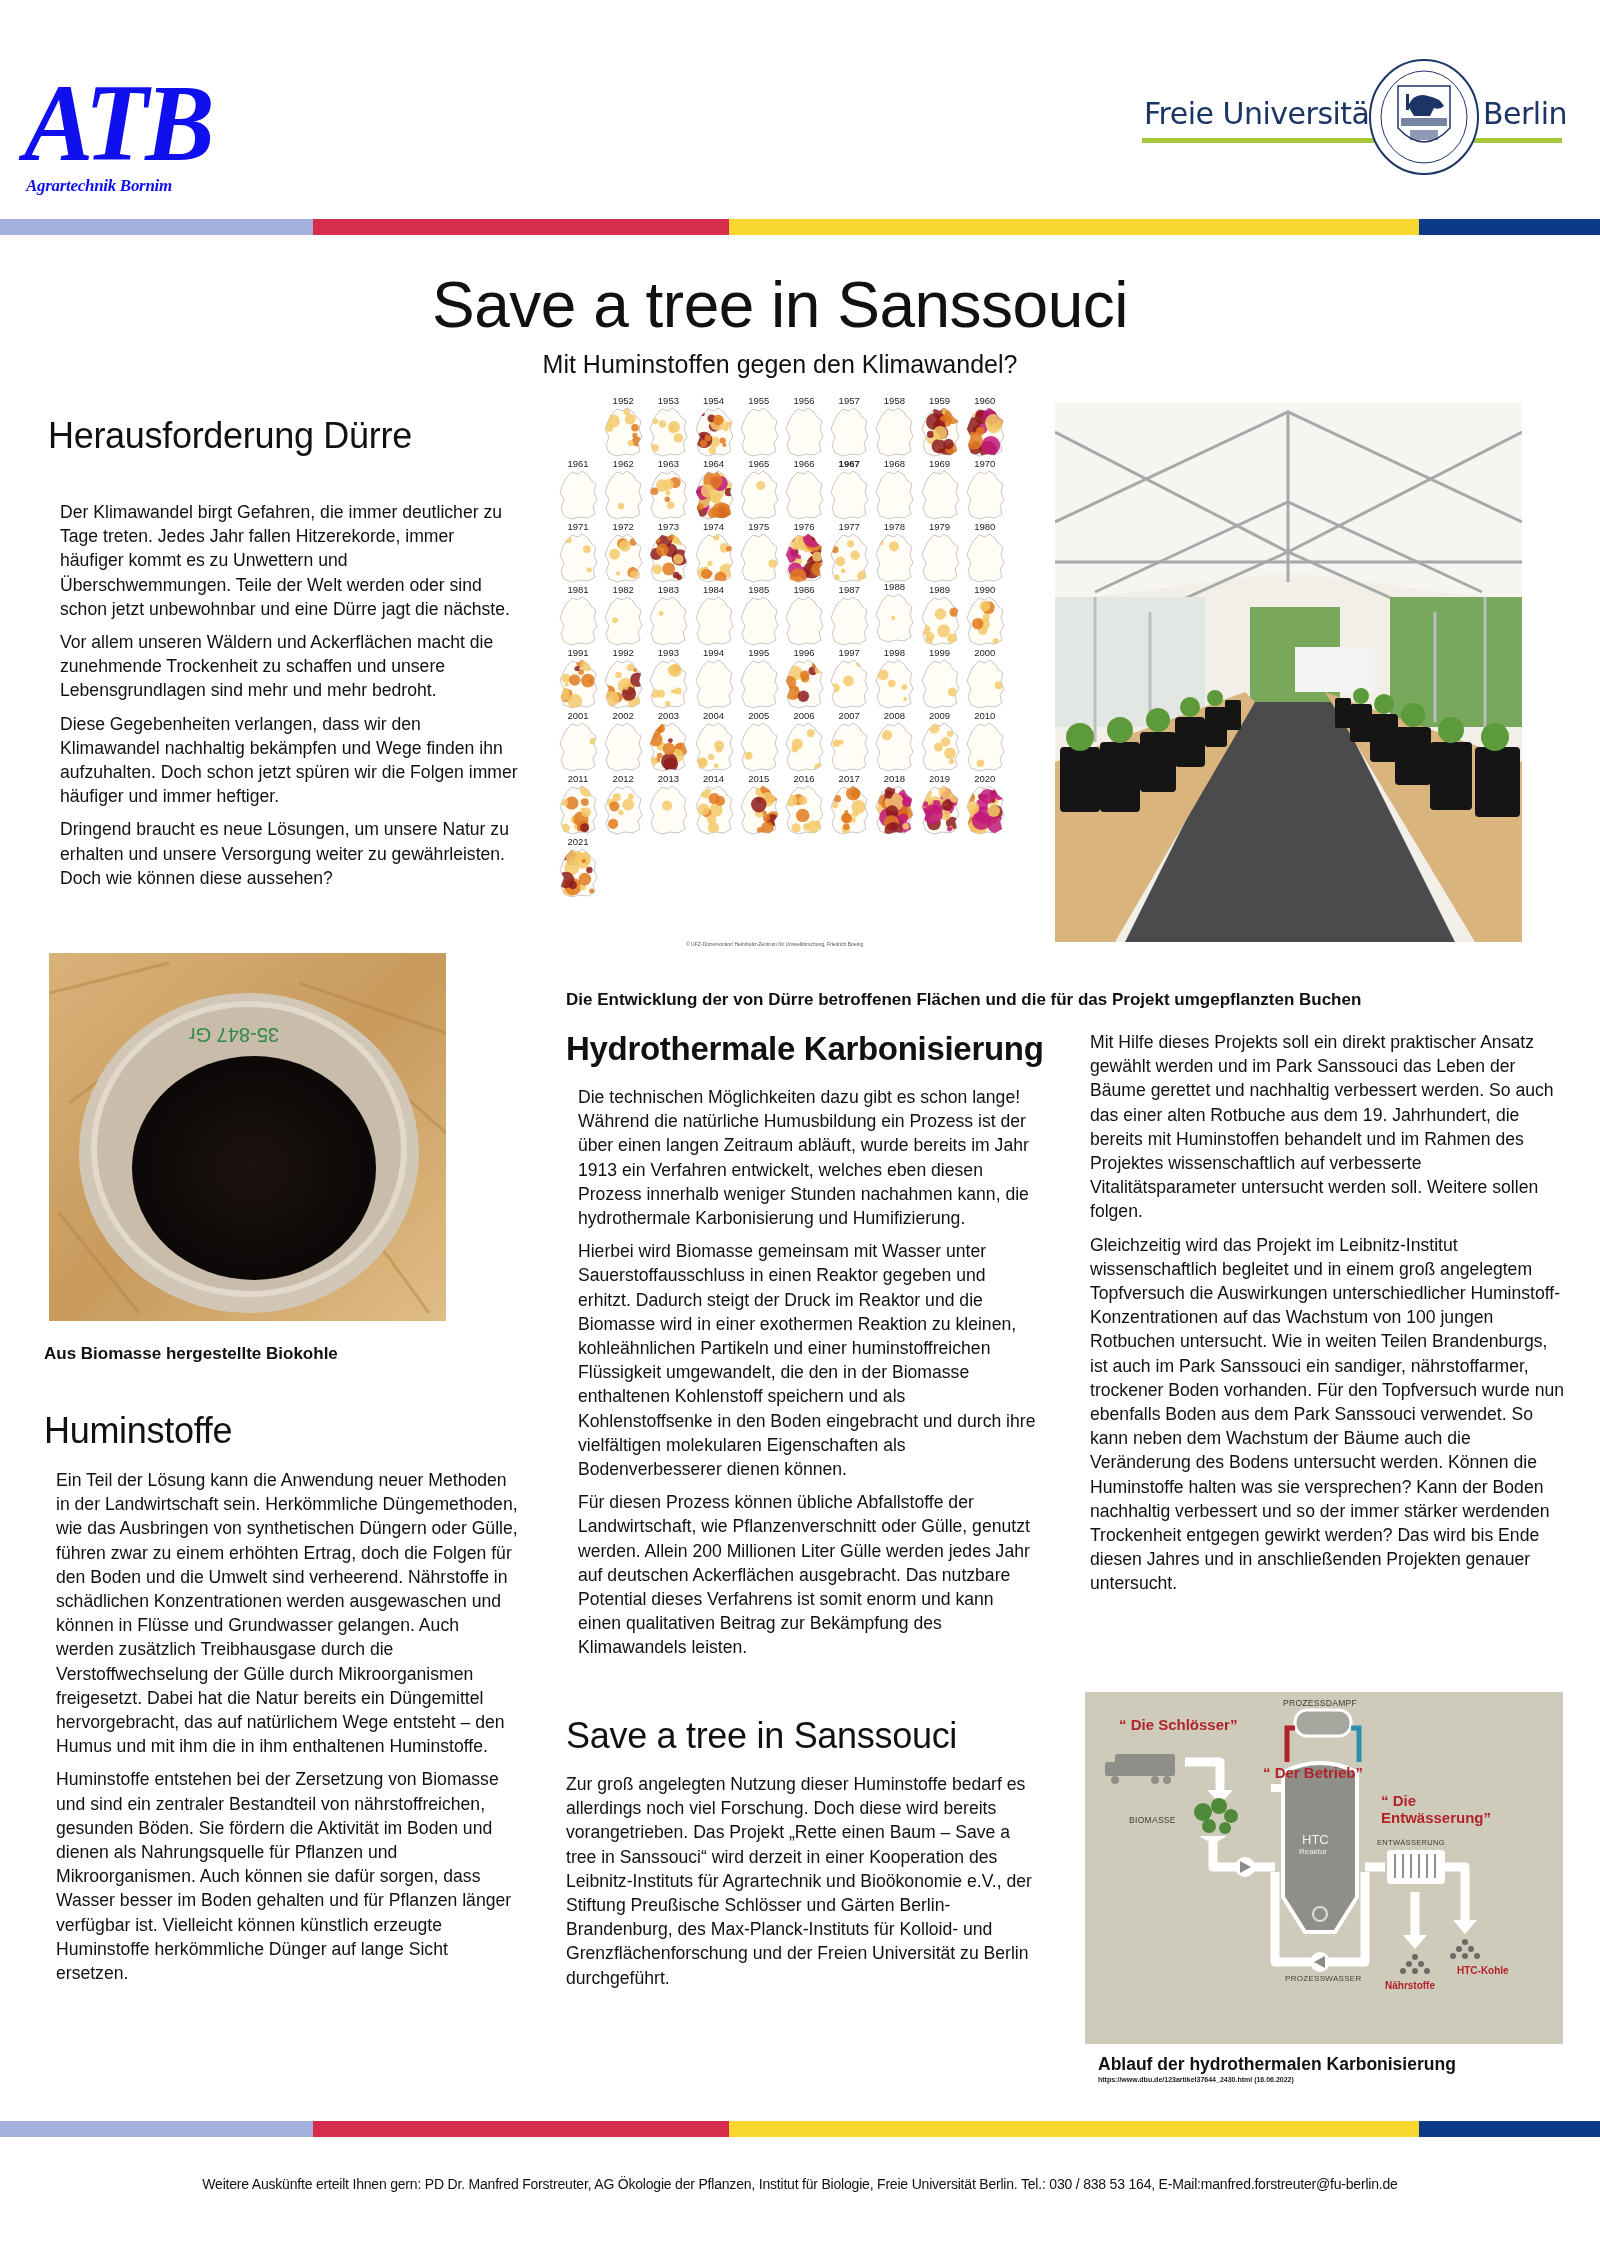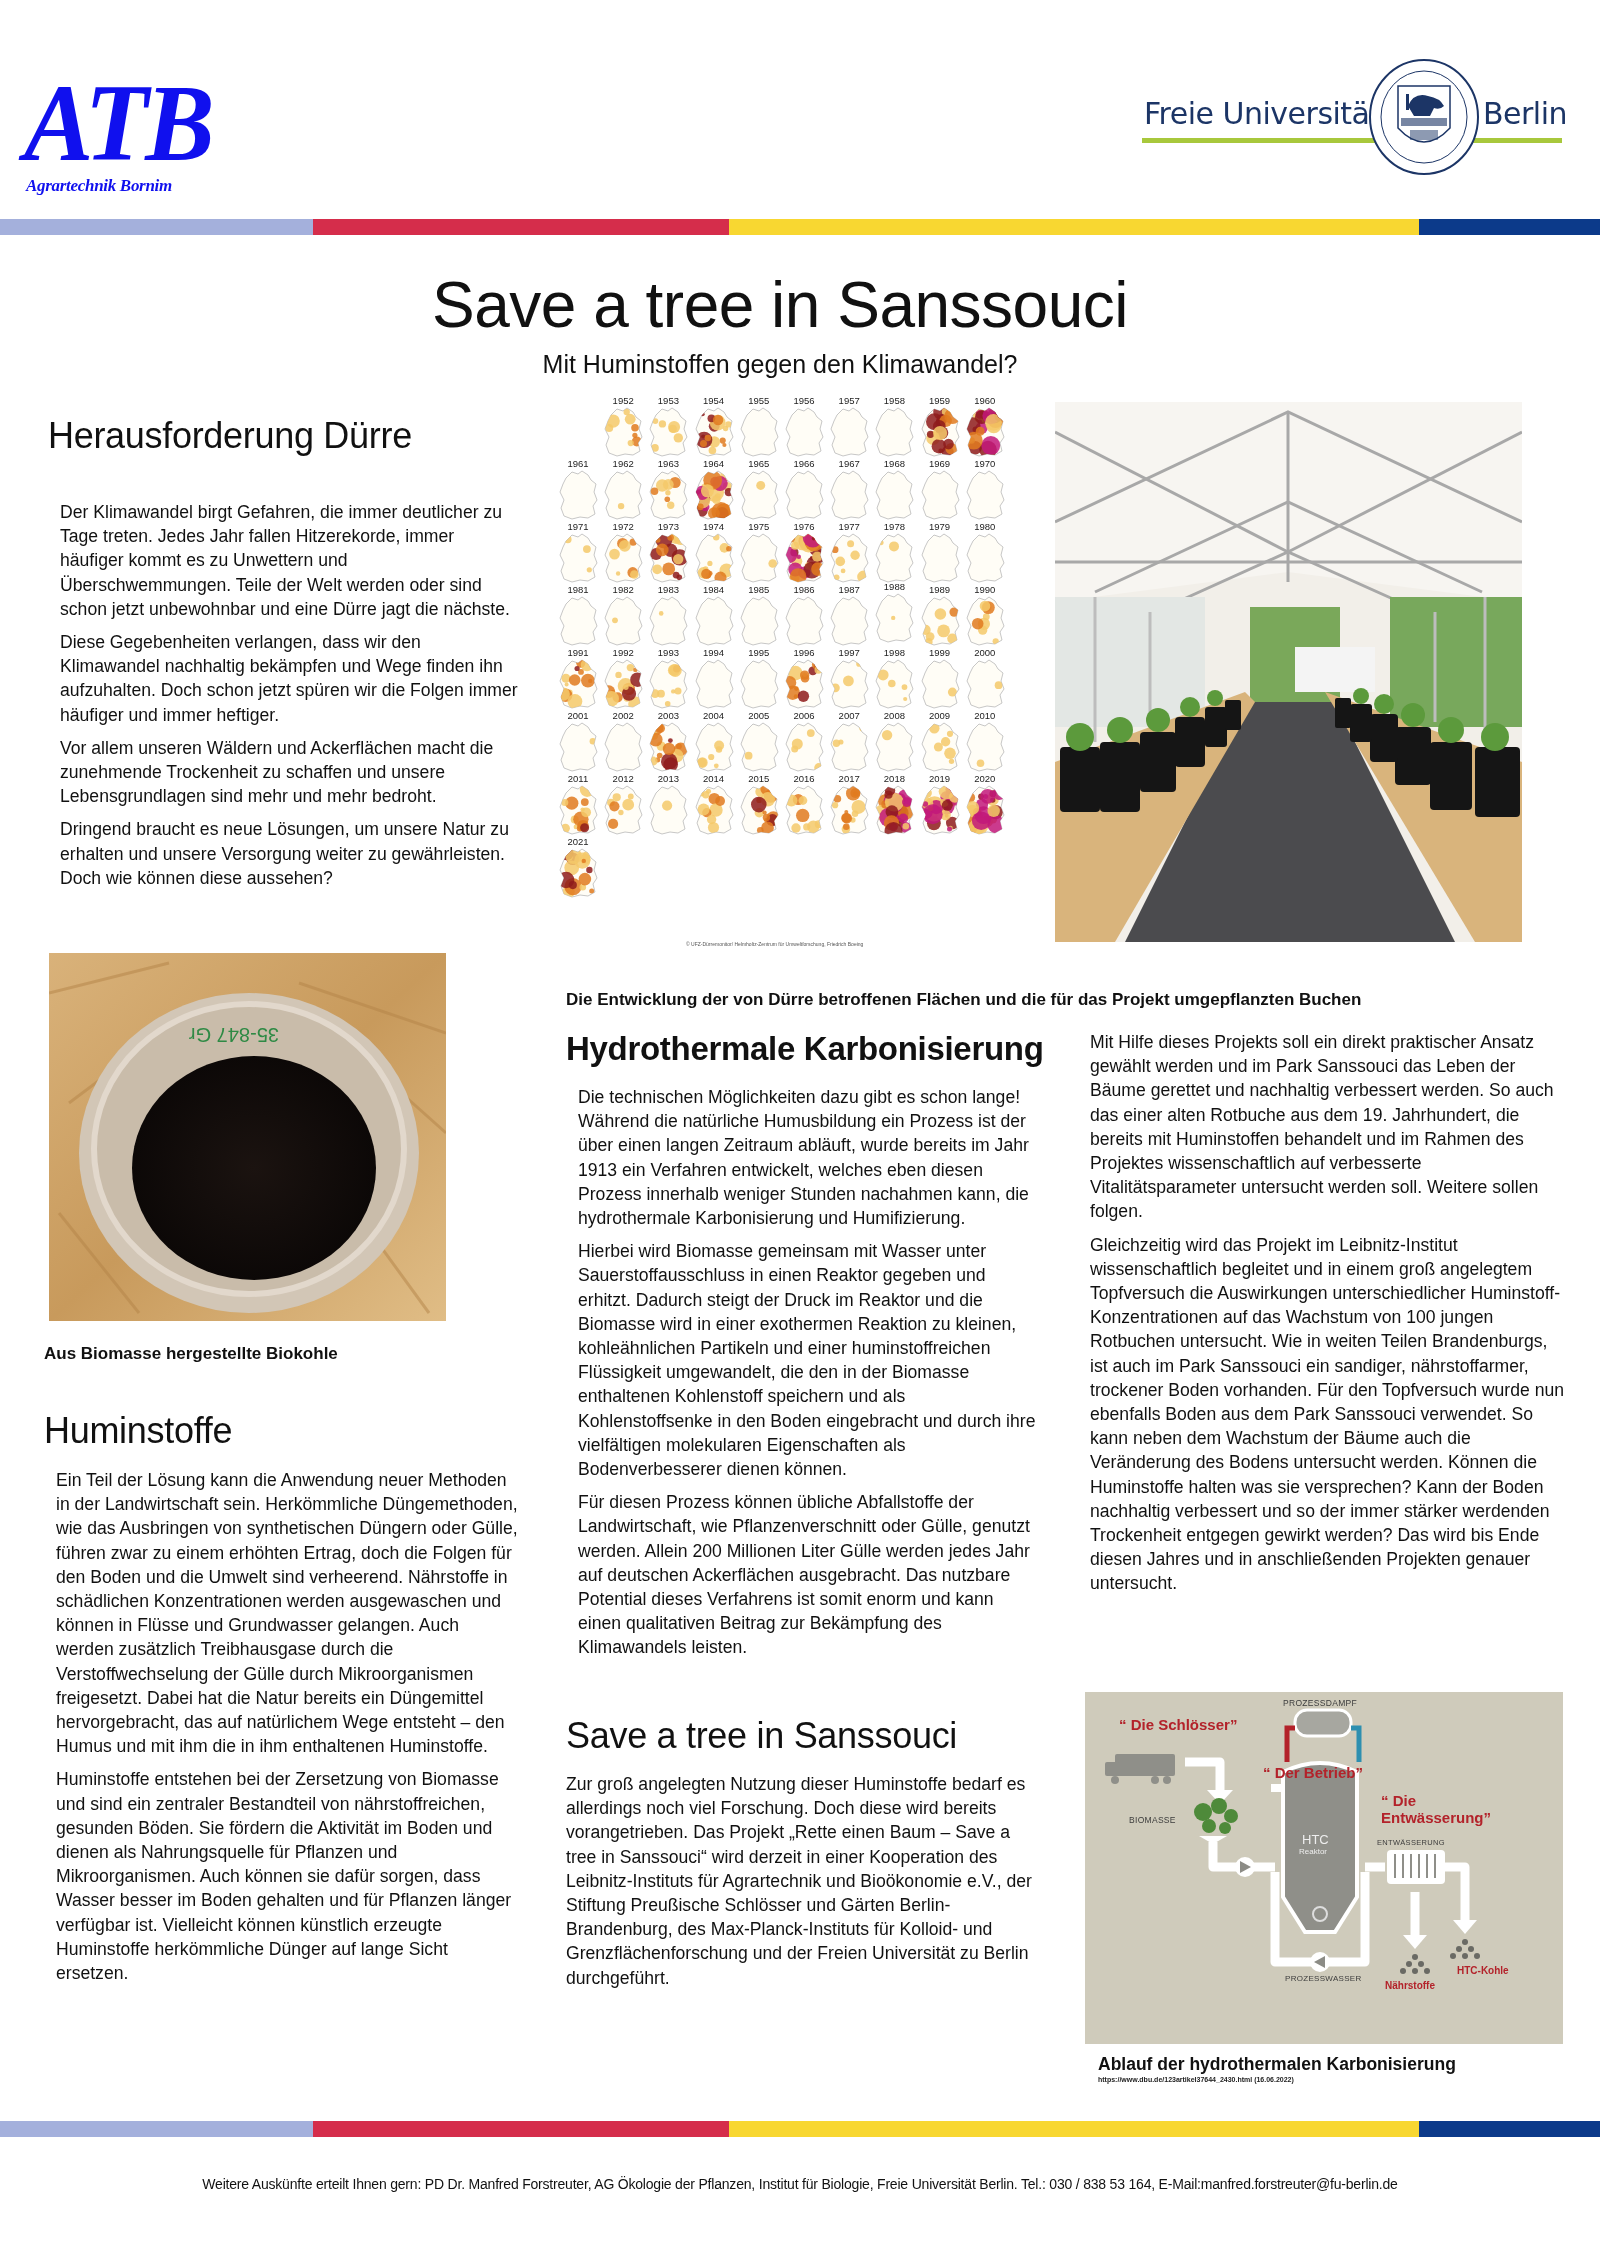--- a/index.html
+++ b/index.html
@@ -101,22 +101,22 @@
   <span class="stripe-seg" style="width: 690px; background: rgb(248, 215, 49);"></span>
   <span class="stripe-seg" style="width: 181px; background: rgb(12, 58, 138);"></span>
 </div>
 
 <h1 class="main-title">Save a tree in Sanssouci</h1>
 <div class="subtitle">Mit Huminstoffen gegen den Klimawandel?</div>
 
 <h2 class="h2" id="h-duerre">Herausforderung Dürre</h2>
 <div class="body-text" id="t-duerre">
   <p>Der Klimawandel birgt Gefahren, die immer deutlicher zu Tage treten. Jedes Jahr fallen Hitzerekorde, immer häufiger kommt es zu Unwettern und Überschwemmungen. Teile der Welt werden oder sind schon jetzt unbewohnbar und eine Dürre jagt die nächste.</p>
+  <p>Vor allem unseren Wäldern und Ackerflächen macht die zunehmende Trockenheit zu schaffen und unsere Lebensgrundlagen sind mehr und mehr bedroht.</p>
   <p>Diese Gegebenheiten verlangen, dass wir den Klimawandel nachhaltig bekämpfen und Wege finden ihn aufzuhalten. Doch schon jetzt spüren wir die Folgen immer häufiger und immer heftiger.</p>
-  <p>Vor allem unseren Wäldern und Ackerflächen macht die zunehmende Trockenheit zu schaffen und unsere Lebensgrundlagen sind mehr und mehr bedroht.</p>
   <p>Dringend braucht es neue Lösungen, um unsere Natur zu erhalten und unsere Versorgung weiter zu gewährleisten. Doch wie können diese aussehen?</p>
 </div>
 
 <div class="biochar-photo">
   <svg width="397" height="368" viewBox="0 0 397 368">
     <defs>
       <linearGradient id="wood" x1="0" y1="0" x2="1" y2="1">
         <stop offset="0" stop-color="#d9b27a"></stop>
           <stop offset="0.5" stop-color="#c89a5c"></stop>
           <stop offset="1" stop-color="#e0bd86"></stop>
@@ -431,21 +431,21 @@
         <svg class="tile-map" viewBox="0 0 40 50">
           <defs>
             <clipPath id="cp14">
               <path d="M14 2 L20 4 L24 1 L30 5 L33 10 L38 14 L36 22 L39 30 L35 36 L37 44 L30 48 L22 47 L14 49 L6 46 L3 38 L6 30 L2 22 L5 14 L8 8 Z"></path>
             </clipPath>
           </defs>
       <path d="M14 2 L20 4 L24 1 L30 5 L33 10 L38 14 L36 22 L39 30 L35 36 L37 44 L30 48 L22 47 L14 49 L6 46 L3 38 L6 30 L2 22 L5 14 L8 8 Z" fill="#fffdf6" stroke="#b9b9b9" stroke-width="0.8"></path>
       <g clip-path="url(#cp14)"></g>
         </svg>
       </div>
-      <div class="tile" style="left: 271.2px; top: 63px;">
+      <div class="tile" style="left: 271.2px; top: 63px; font-weight: bold;">
         <div class="tile-year">1967</div>
         <svg class="tile-map" viewBox="0 0 40 50">
           <defs>
             <clipPath id="cp15">
               <path d="M14 2 L20 4 L24 1 L30 5 L33 10 L38 14 L36 22 L39 30 L35 36 L37 44 L30 48 L22 47 L14 49 L6 46 L3 38 L6 30 L2 22 L5 14 L8 8 Z"></path>
             </clipPath>
           </defs>
       <path d="M14 2 L20 4 L24 1 L30 5 L33 10 L38 14 L36 22 L39 30 L35 36 L37 44 L30 48 L22 47 L14 49 L6 46 L3 38 L6 30 L2 22 L5 14 L8 8 Z" fill="#fffdf6" stroke="#b9b9b9" stroke-width="0.8"></path>
       <g clip-path="url(#cp15)"></g>
         </svg>

